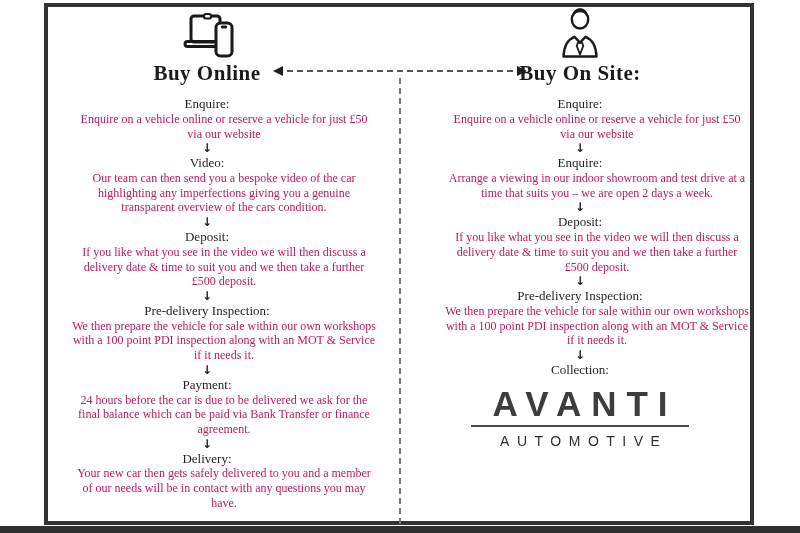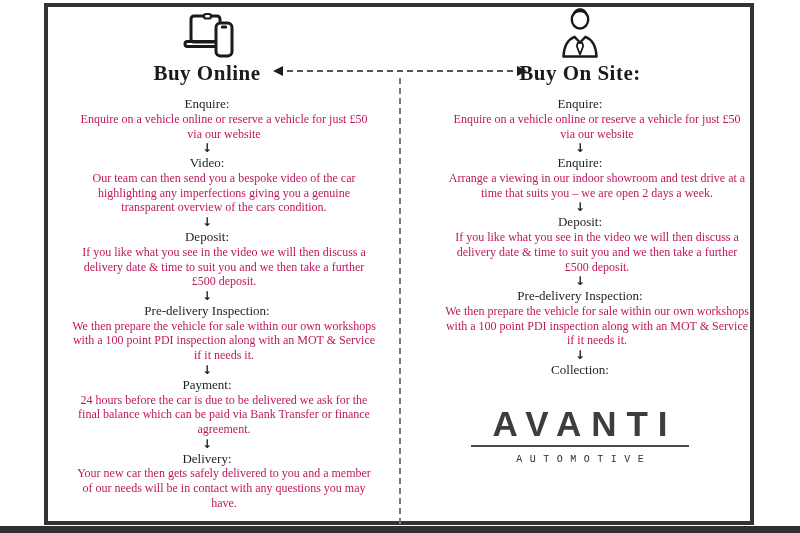--- a/index.html
+++ b/index.html
@@ -33,28 +33,28 @@
   .col-title{
     font-size:21px;font-weight:bold;color:#1b1b1b;letter-spacing:0.5px;
     margin:2px 0 12px 0;line-height:1.1;
   }
   .step-title{font-size:13px;font-weight:normal;color:#1f1f1f;line-height:1.15;}
   .step-text{font-size:12px;line-height:1.22;color:#be185d;margin-left:34px;}
   .step-arrow{
     font-family:"DejaVu Sans",sans-serif;font-size:12px;font-weight:bold;
     color:#1f1f1f;line-height:1.0;height:13px;margin:1px 0 1px 0;
   }
-  .logo{margin-top:28px;font-family:"Liberation Sans","DejaVu Sans",sans-serif;}
+  .logo{margin-top:8px;font-family:"Liberation Sans","DejaVu Sans",sans-serif;}
   .logo-name{
     font-size:35px;font-weight:bold;color:#3d3d3d;letter-spacing:10px;
     padding-left:10px;line-height:1.05;
   }
   .logo-rule{width:218px;border-top:2px solid #4a4a4a;margin:2px auto 7px auto;height:0;}
   .logo-tagline{
-    font-size:10px;color:#2f2f2f;letter-spacing:7.5px;padding-left:7.5px;line-height:1.1;font-family:Liberation Mono, monospace;
+    font-size:14px;color:#2f2f2f;letter-spacing:7.5px;padding-left:7.5px;line-height:1.1;
   }
   svg .ln{fill:none;stroke:#1a1a1a;stroke-linecap:round;stroke-linejoin:round;}
 </style>
 </head>
 <body>
 
 <div class="page">
   <div class="frame"></div>
 
   <div class="connector">

